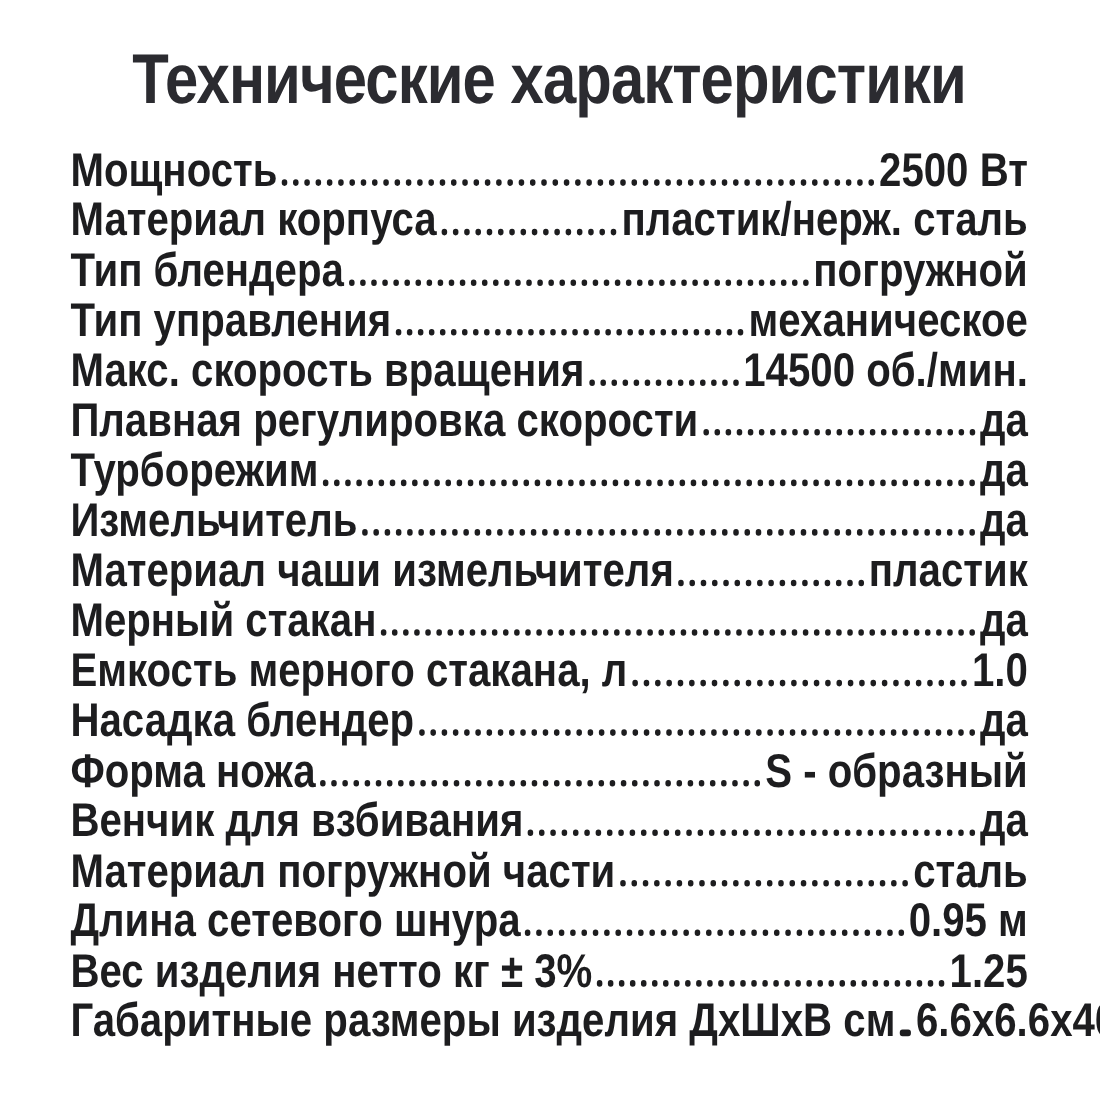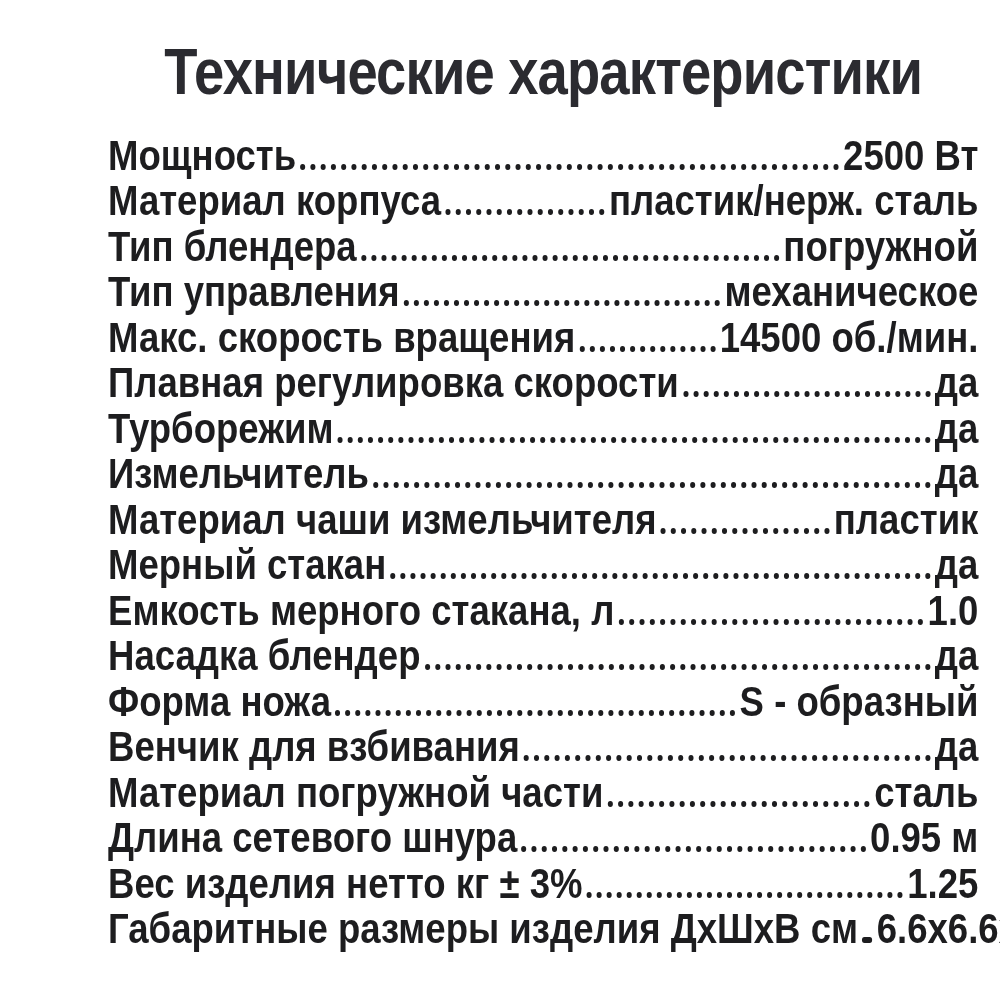--- a/index.html
+++ b/index.html
@@ -9,21 +9,20 @@
     height: 1000px;
     background: #ffffff;
     overflow: hidden;
     font-family: "Liberation Sans", sans-serif;
   }
   .page {
     position: relative;
     width: 904px;
     height: 1000px;
     background: var(--bg, #ffffff);
-    margin-left: 44px;
   }
   
   .content {
     position: absolute;
     left: 64px;
     top: 0;
     width: 1024px;
     transform: scaleX(0.85);
     transform-origin: top left;
     padding-top: 36px;

